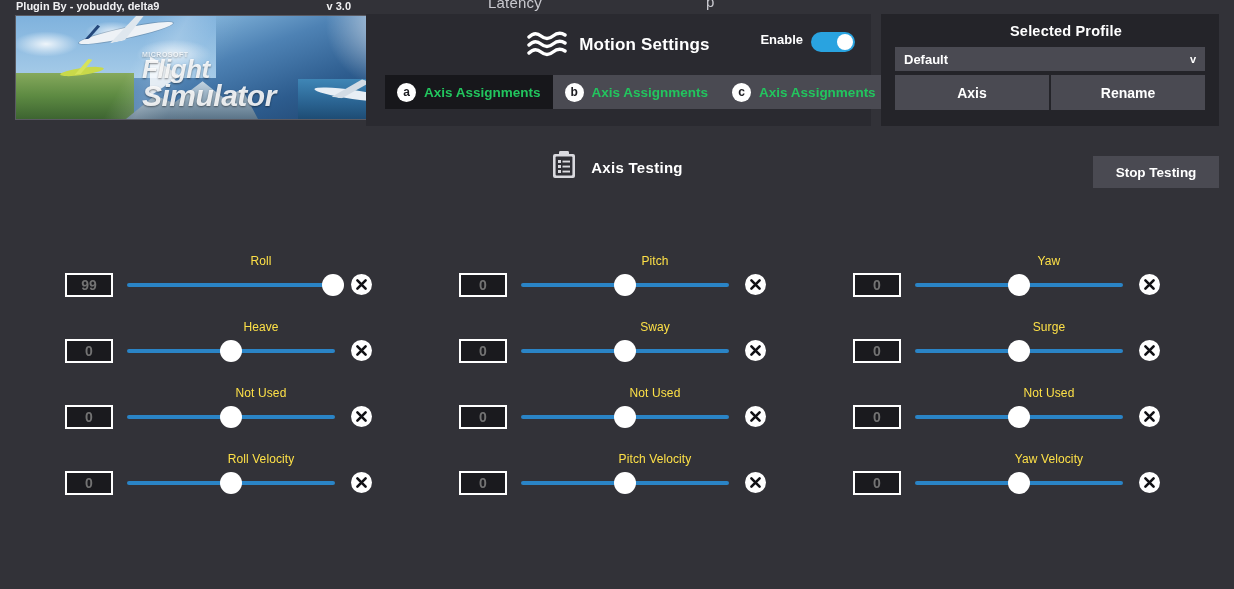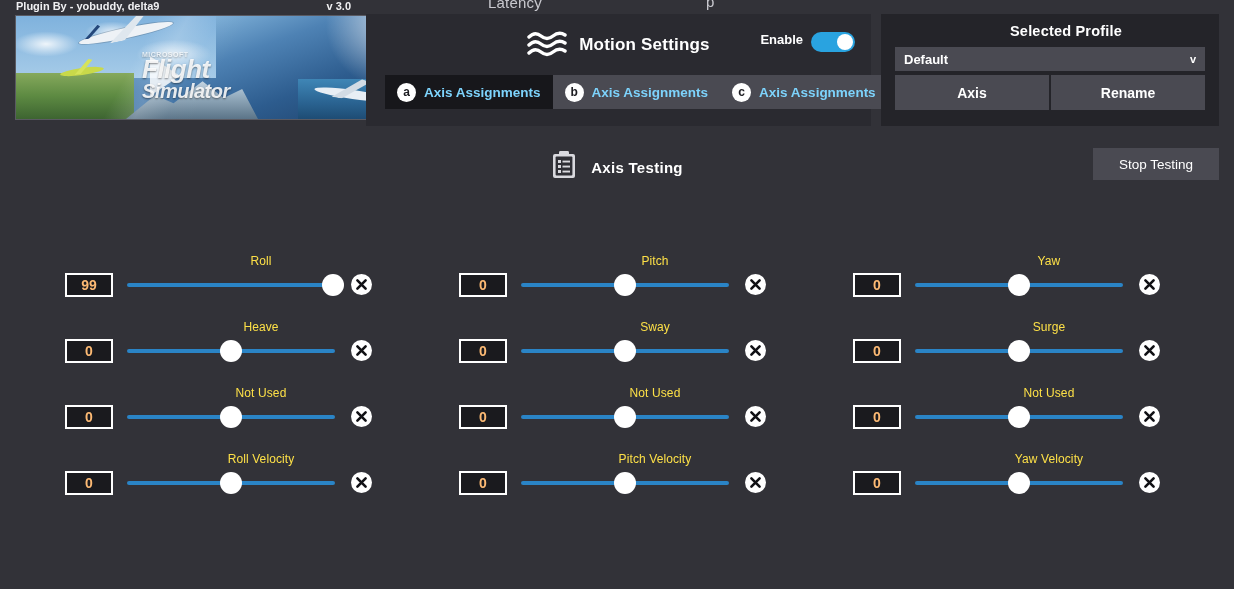--- a/index.html
+++ b/index.html
@@ -162,21 +162,21 @@
     font-family: "Liberation Sans", sans-serif;
     font-style: italic;
     font-weight: bold;
     color: rgba(255,255,255,.88);
     text-shadow: 0 1px 2px rgba(0,0,0,.45);
     line-height: .92;
     letter-spacing: -.5px;
   }
   .msfs-micro { font-size: 7px; font-style: normal; letter-spacing: .5px; opacity: .8; }
   .msfs-l1 { font-size: 26px; }
-  .msfs-l2 { font-size: 20px; }
+  .msfs-l2 { font-size: 30px; }
   .play-tri {
     position: absolute;
     left: 134px; top: 40px;
     width: 0; height: 0;
     border-left: 30px solid rgba(255,255,255,.82);
     border-top: 20px solid transparent;
     border-bottom: 20px solid transparent;
   }
 
   
@@ -245,21 +245,21 @@
     padding: 0 12px;
     height: 34px;
     box-sizing: border-box;
     background: #4a4a52;
     cursor: pointer;
   }
   .tab.selected { background: #17171b; }
   .tab-label {
     font-size: 13.5px;
     font-weight: bold;
-    color: #7dd3fc;
+    color: #22c55e;
     white-space: nowrap;
   }
   .badge {
     width: 19px; height: 19px;
     border-radius: 50%;
     background: #ffffff;
     color: #1b1b20;
     font-size: 12px;
     font-weight: bold;
     display: flex;
@@ -340,28 +340,28 @@
     gap: 14px;
   }
   .testing-title {
     font-size: 15px;
     font-weight: bold;
     color: #ffffff;
     letter-spacing: .3px;
   }
   .stop-btn {
     position: absolute;
-    right: 15px; top: 4px;
+    right: 15px; top: 12px;
     width: 126px; height: 32px;
     background: #4a4a52;
     display: flex;
     align-items: center;
     justify-content: center;
     font-size: 13.5px;
-    font-weight: normal;
+    font-weight: bold;
     color: #ffffff;
     cursor: pointer;
   }
 
   
   .axis-grid {
     position: absolute;
     left: 0; top: 248px;
     width: 1234px;
   }
@@ -394,21 +394,21 @@
     left: 0; top: 25px;
     width: 48px; height: 24px;
     background: #1a1a1e;
     border: 2px solid #ffffff;
     box-sizing: border-box;
     display: flex;
     align-items: center;
     justify-content: center;
     font-size: 14px;
     font-weight: bold;
-    color: #fdba74;
+    color: #737373;
     cursor: text;
   }
   .slider {
     position: absolute;
     left: 62px; top: 25px;
     width: 208px; height: 24px;
     cursor: pointer;
   }
   .slider .track {
     position: absolute;

